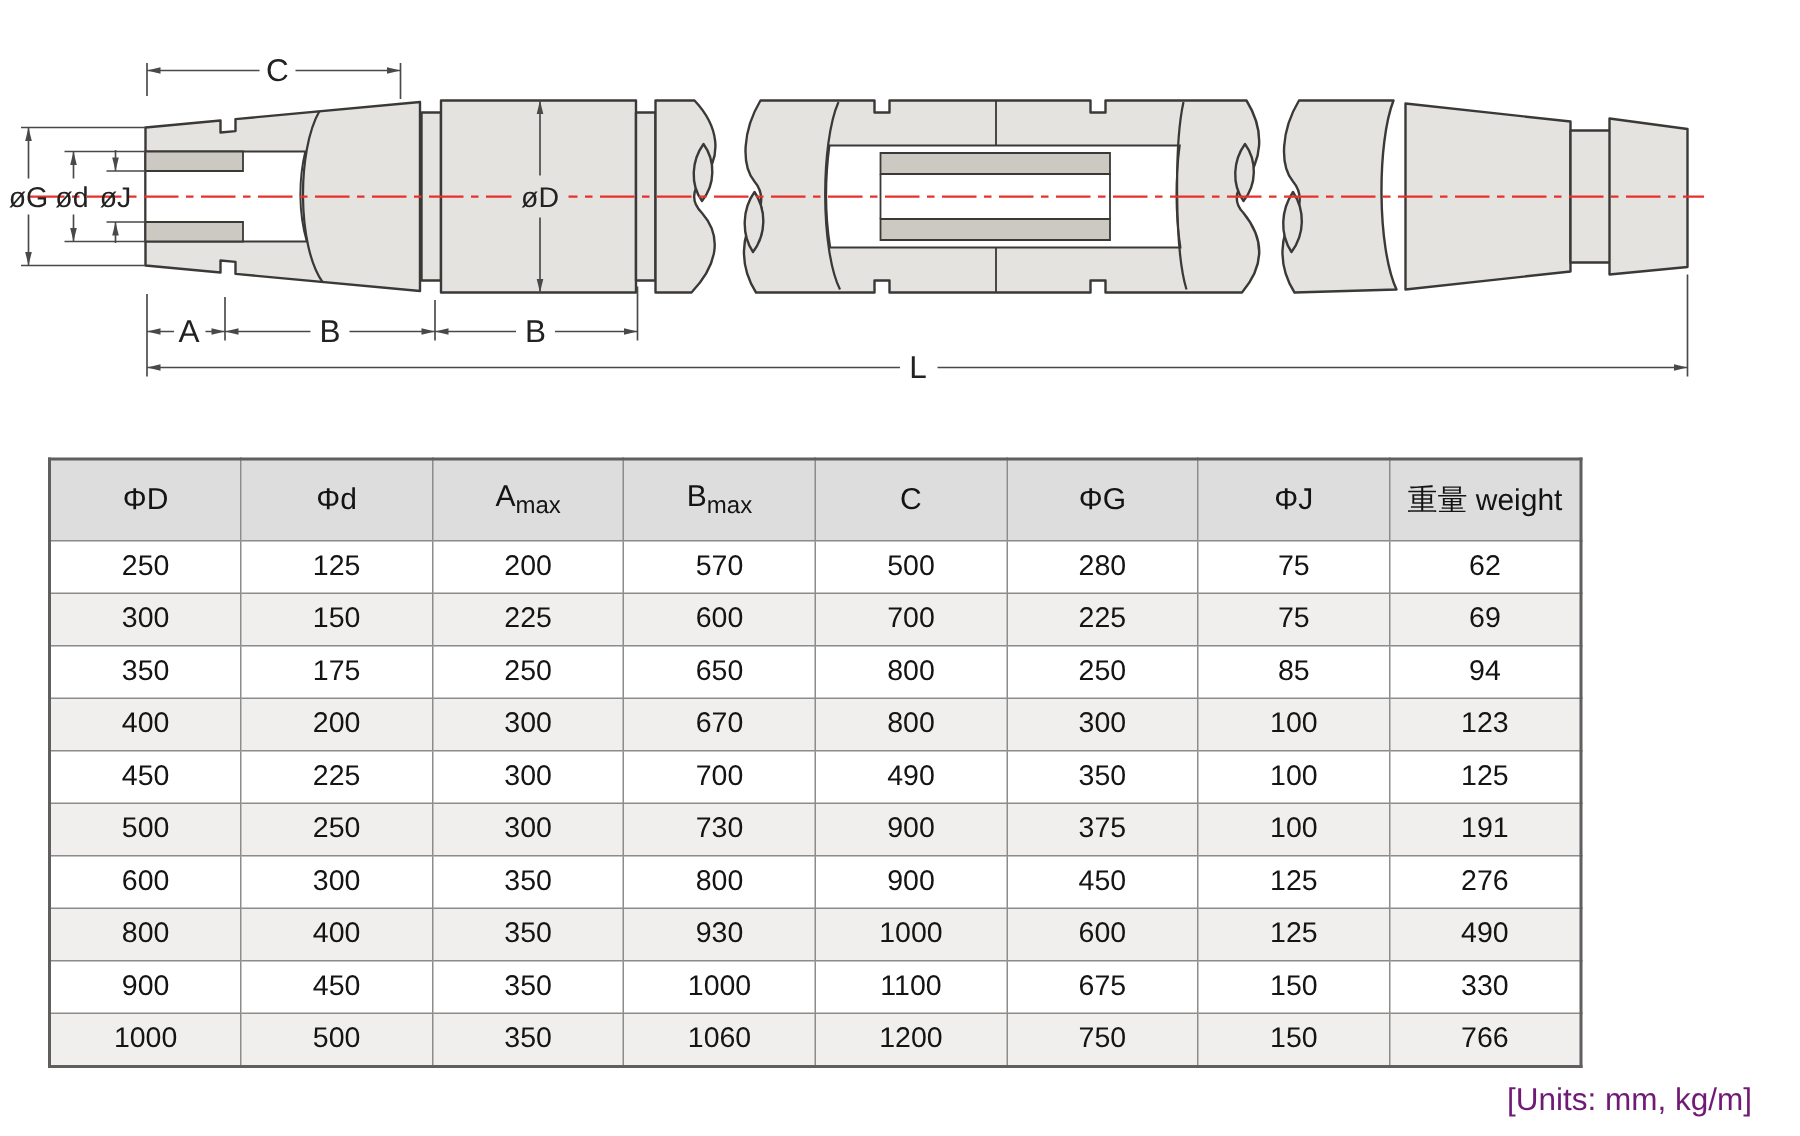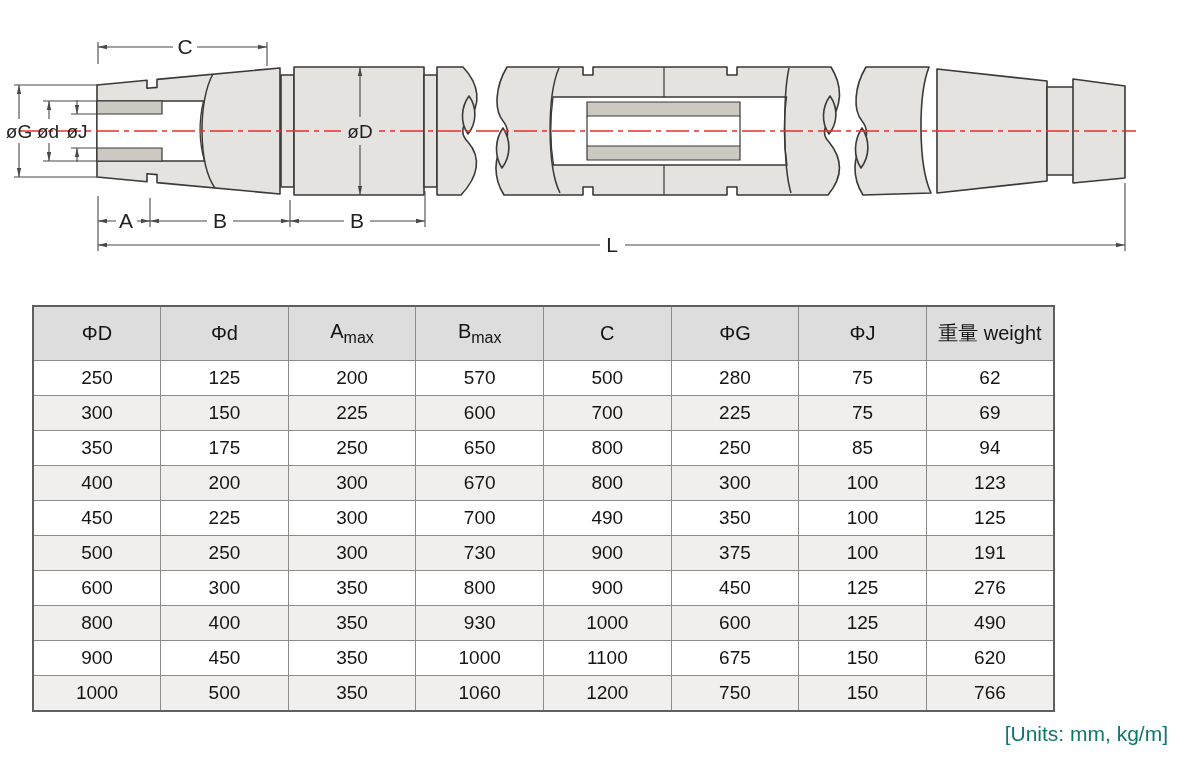--- a/index.html
+++ b/index.html
@@ -28,21 +28,21 @@
   table.spec th,table.spec td{
     border:1px solid #8c8c8c;text-align:center;vertical-align:middle;
     padding:0;font-weight:normal;color:#141414;
   }
   table.spec{border:2px solid #5f5f5f;}
   table.spec thead th{height:53px;background:#dddddd;font-size:20px;}
   table.spec tbody td{height:34px;background:#ffffff;}
   table.spec tbody tr:nth-child(even) td{background:#f0efee;}
   table.spec th sub{font-size:16px;}
   .units-note{
-    position:absolute;right:32px;top:722px;font-size:21px;color:#0f766e;
+    position:absolute;right:32px;top:722px;font-size:21px;color:#701a75;
   }
 </style>
 </head>
 <body>
 
 <div class="drawing-wrap">
 <svg width="1200" height="280" viewBox="0 0 1200 280">
 
   <g>
 
@@ -231,21 +231,21 @@
         <td>490</td>
       </tr>
       <tr>
         <td>900</td>
         <td>450</td>
         <td>350</td>
         <td>1000</td>
         <td>1100</td>
         <td>675</td>
         <td>150</td>
-        <td>620</td>
+        <td>330</td>
       </tr>
       <tr>
         <td>1000</td>
         <td>500</td>
         <td>350</td>
         <td>1060</td>
         <td>1200</td>
         <td>750</td>
         <td>150</td>
         <td>766</td>

